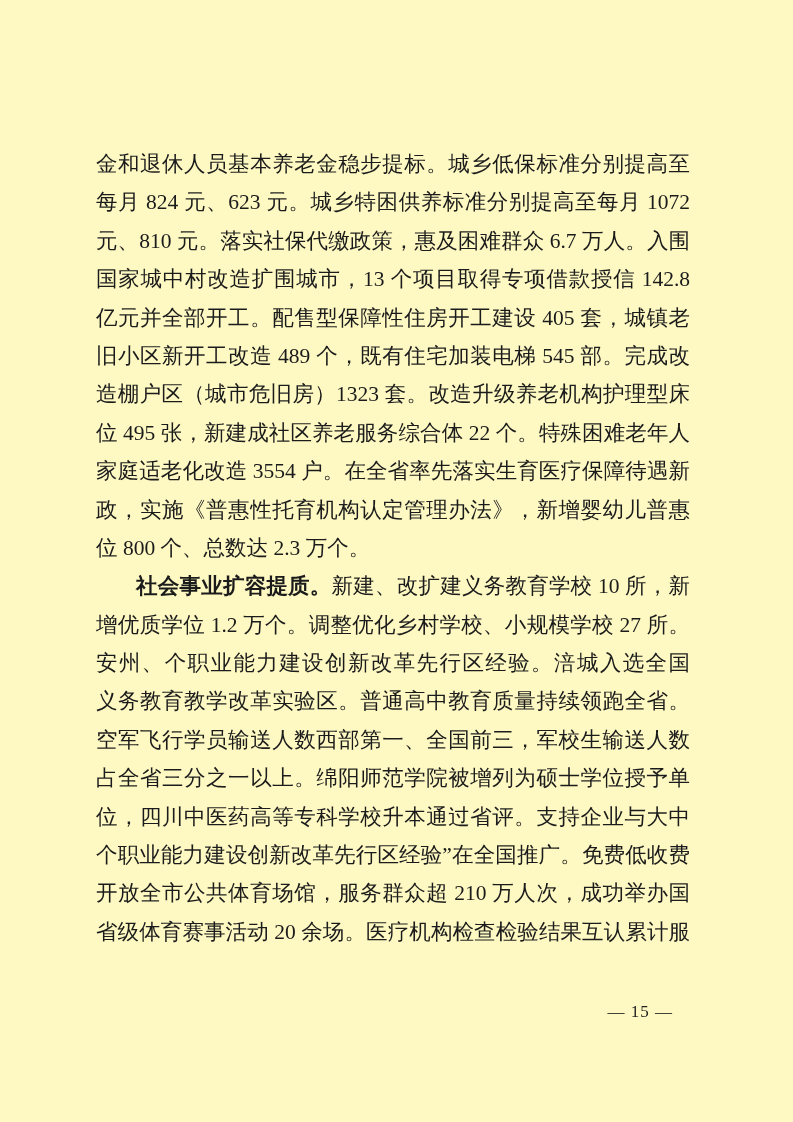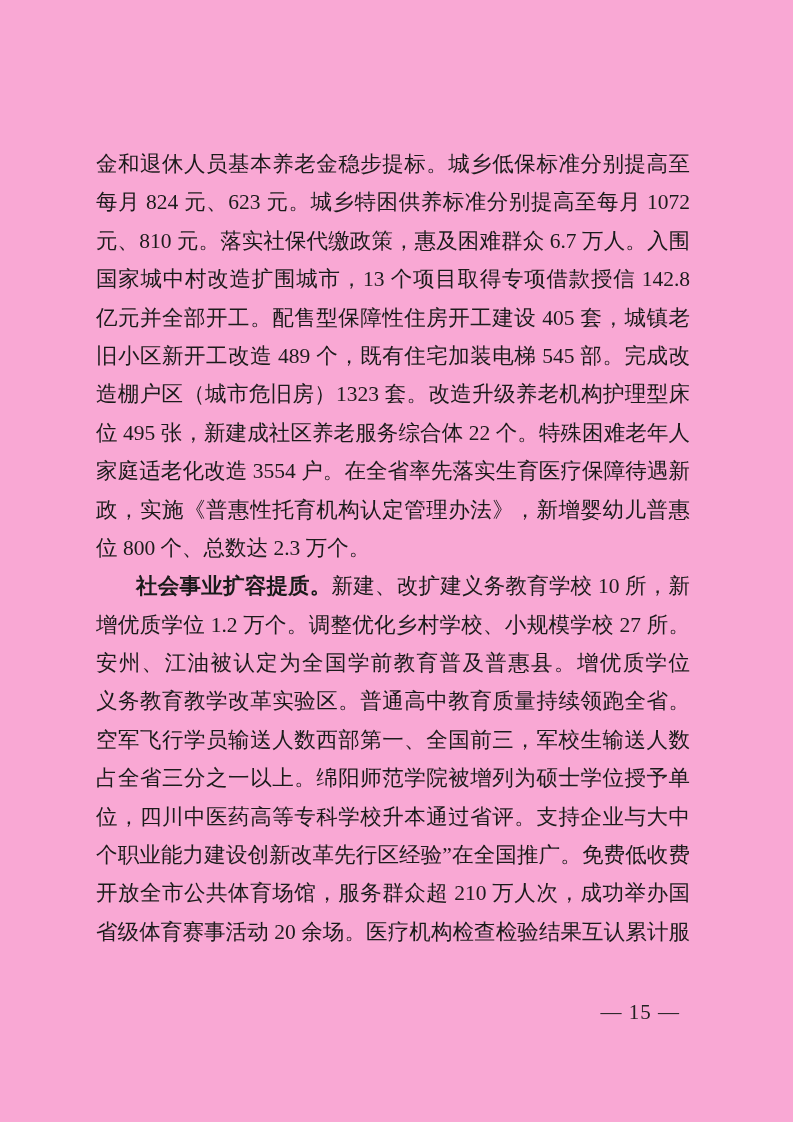--- a/index.html
+++ b/index.html
@@ -11,21 +11,21 @@
     height: 1122px;
     position: relative;
     background: #ffffff;
     overflow: hidden;
     font-family: "Liberation Serif", "DejaVu Serif", serif;
     color: #1b1b1b;
   }
   .page {
     position: absolute;
     inset: 0;
-    background: #f9a8d4;
+    background: #fef9c3;
   }
   .text-block {
     position: absolute;
     left: 96px;
     top: 145px;
     width: 594px;
   }
   .line {
     height: 38.4px;
     line-height: 38.4px;
@@ -39,22 +39,22 @@
   }
   .line.indent {
     text-indent: 40px;
   }
   .heading-bold {
     font-weight: 700;
   }
   .footer {
     position: absolute;
     top: 999px;
-    right: 113px;
-    font-size: 21px;
+    right: 120px;
+    font-size: 17px;
     line-height: 26px;
     color: #222222;
     letter-spacing: 1px;
   }
 </style>
 </head>
 <body>
 
 <div class="page">
   <div class="text-block">
@@ -67,21 +67,21 @@
     <div class="line just">旧小区新开工改造 489 个，既有住宅加装电梯 545 部。完成改</div>
     <div class="line just">造棚户区（城市危旧房）1323 套。改造升级养老机构护理型床</div>
     <div class="line just">位 495 张，新建成社区养老服务综合体 22 个。特殊困难老年人</div>
     <div class="line just">家庭适老化改造 3554 户。在全省率先落实生育医疗保障待遇新</div>
     <div class="line just">政，实施《普惠性托育机构认定管理办法》，新增婴幼儿普惠托</div>
     <div class="line">位 800 个、总数达 2.3 万个。</div>
 
     <div class="line just indent"><span class="heading-bold">社会事业扩容提质。</span><span>新建、改扩建义务教育学校 10 所，新</span></div>
 
     <div class="line just">增优质学位 1.2 万个。调整优化乡村学校、小规模学校 27 所。</div>
-    <div class="line just">安州、江油被认定为全国学前教育普及普惠县。增优质学位</div>
+    <div class="line just">安州、个职业能力建设创新改革先行区经验。涪城入选全国</div>
     <div class="line just">义务教育教学改革实验区。普通高中教育质量持续领跑全省。</div>
     <div class="line just">空军飞行学员输送人数西部第一、全国前三，军校生输送人数</div>
     <div class="line just">占全省三分之一以上。绵阳师范学院被增列为硕士学位授予单</div>
     <div class="line just">位，四川中医药高等专科学校升本通过省评。支持企业与大中</div>
     <div class="line just">个职业能力建设创新改革先行区经验”在全国推广。免费低收费</div>
     <div class="line just">开放全市公共体育场馆，服务群众超 210 万人次，成功举办国</div>
     <div class="line just">省级体育赛事活动 20 余场。医疗机构检查检验结果互认累计服</div>
 
   </div>
 

